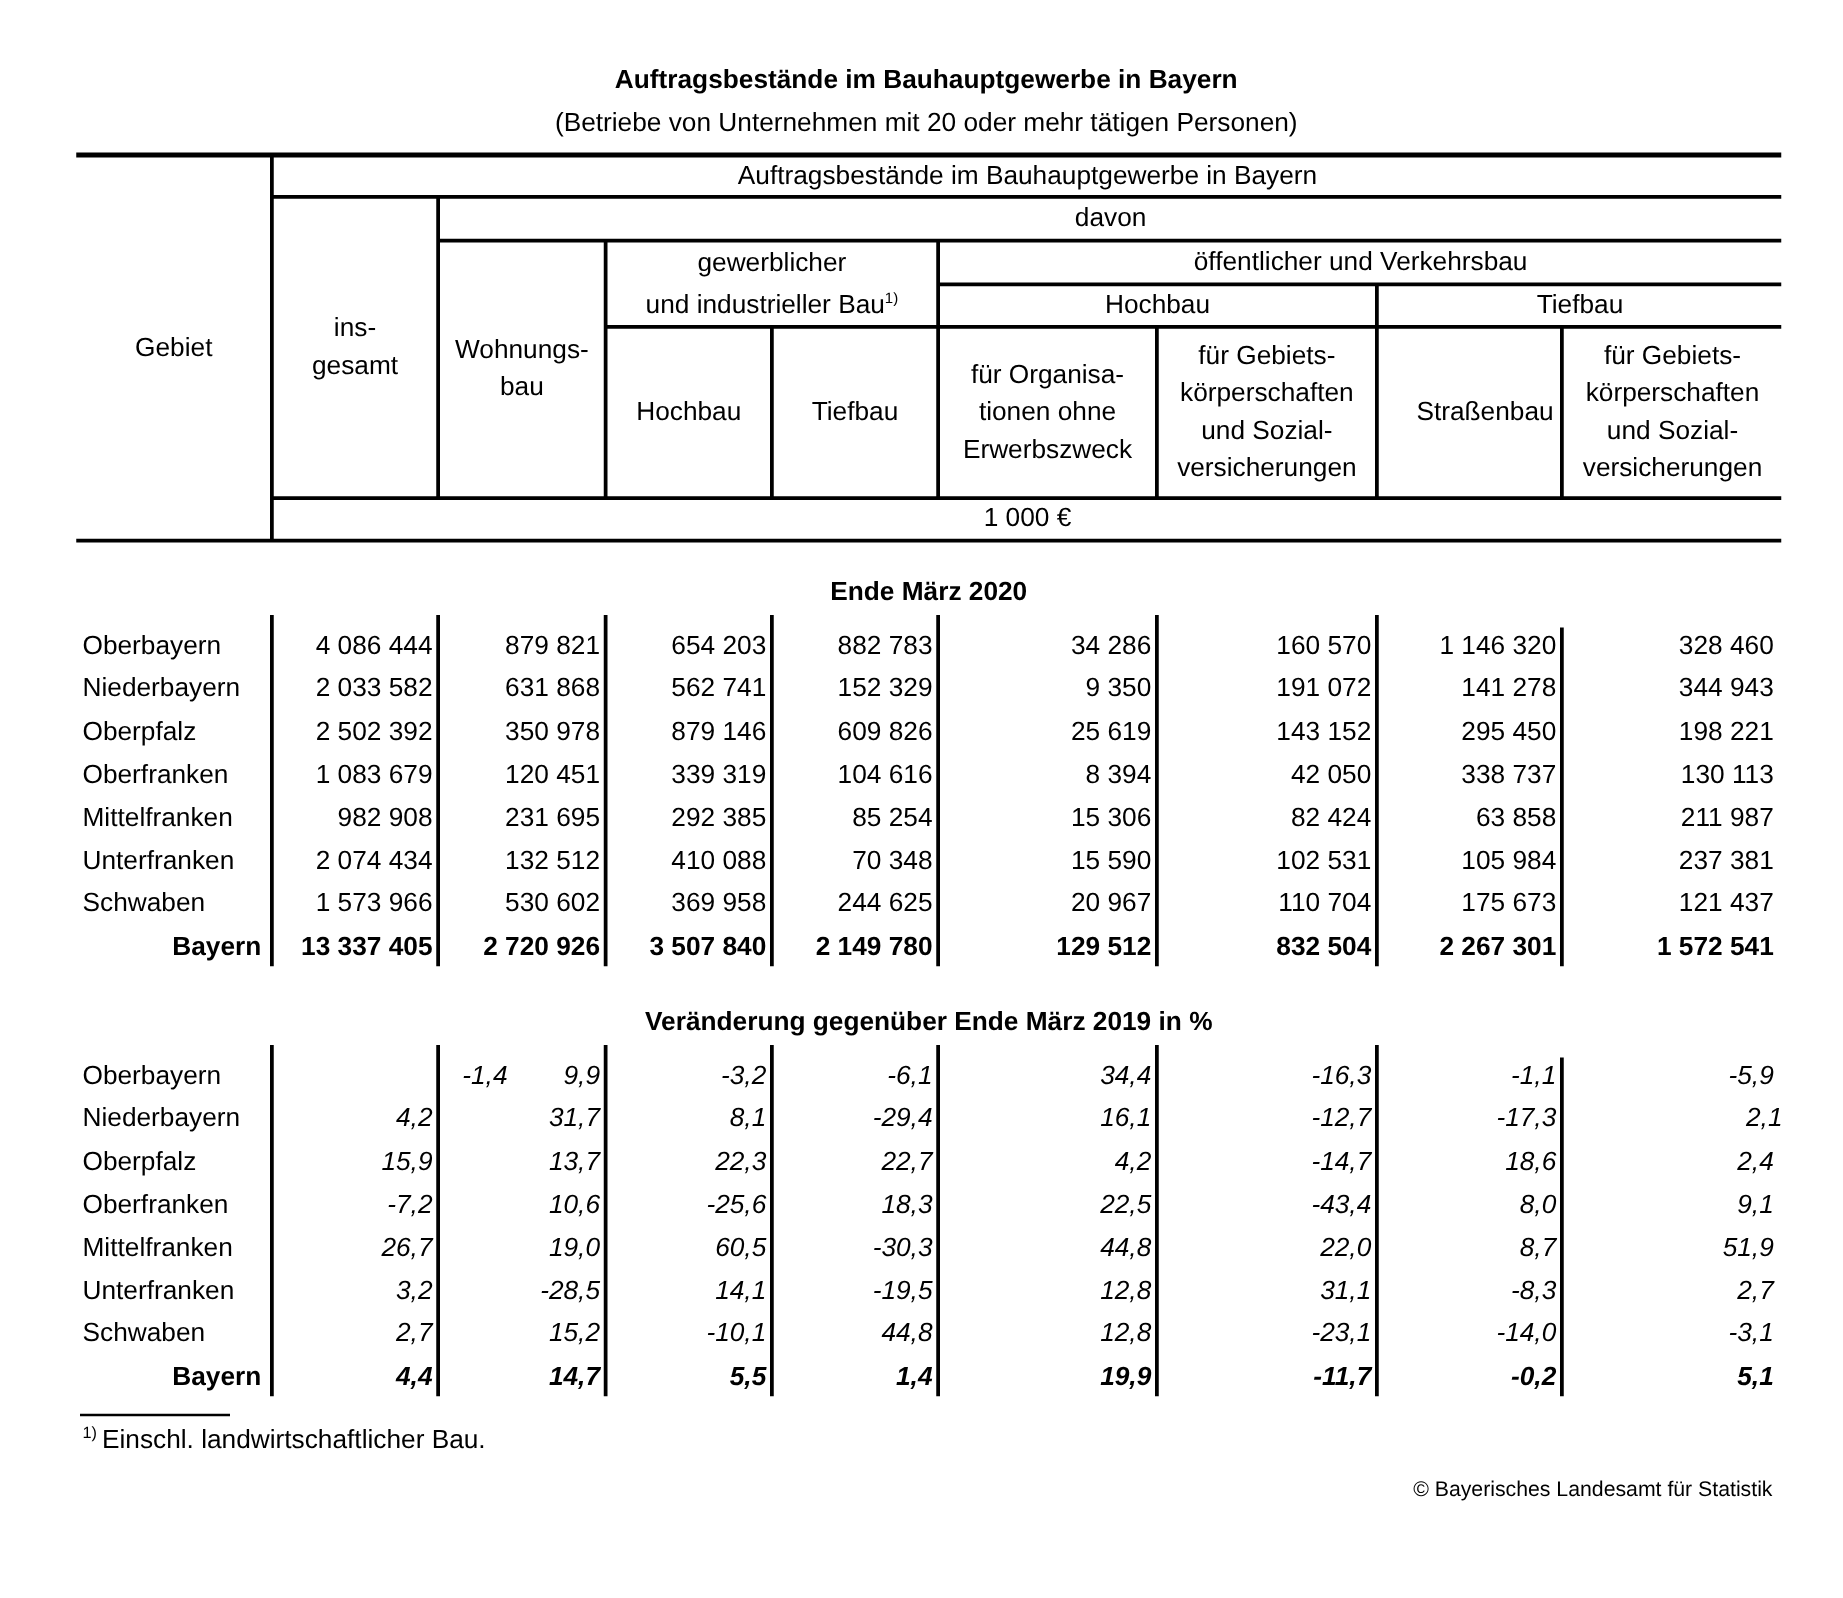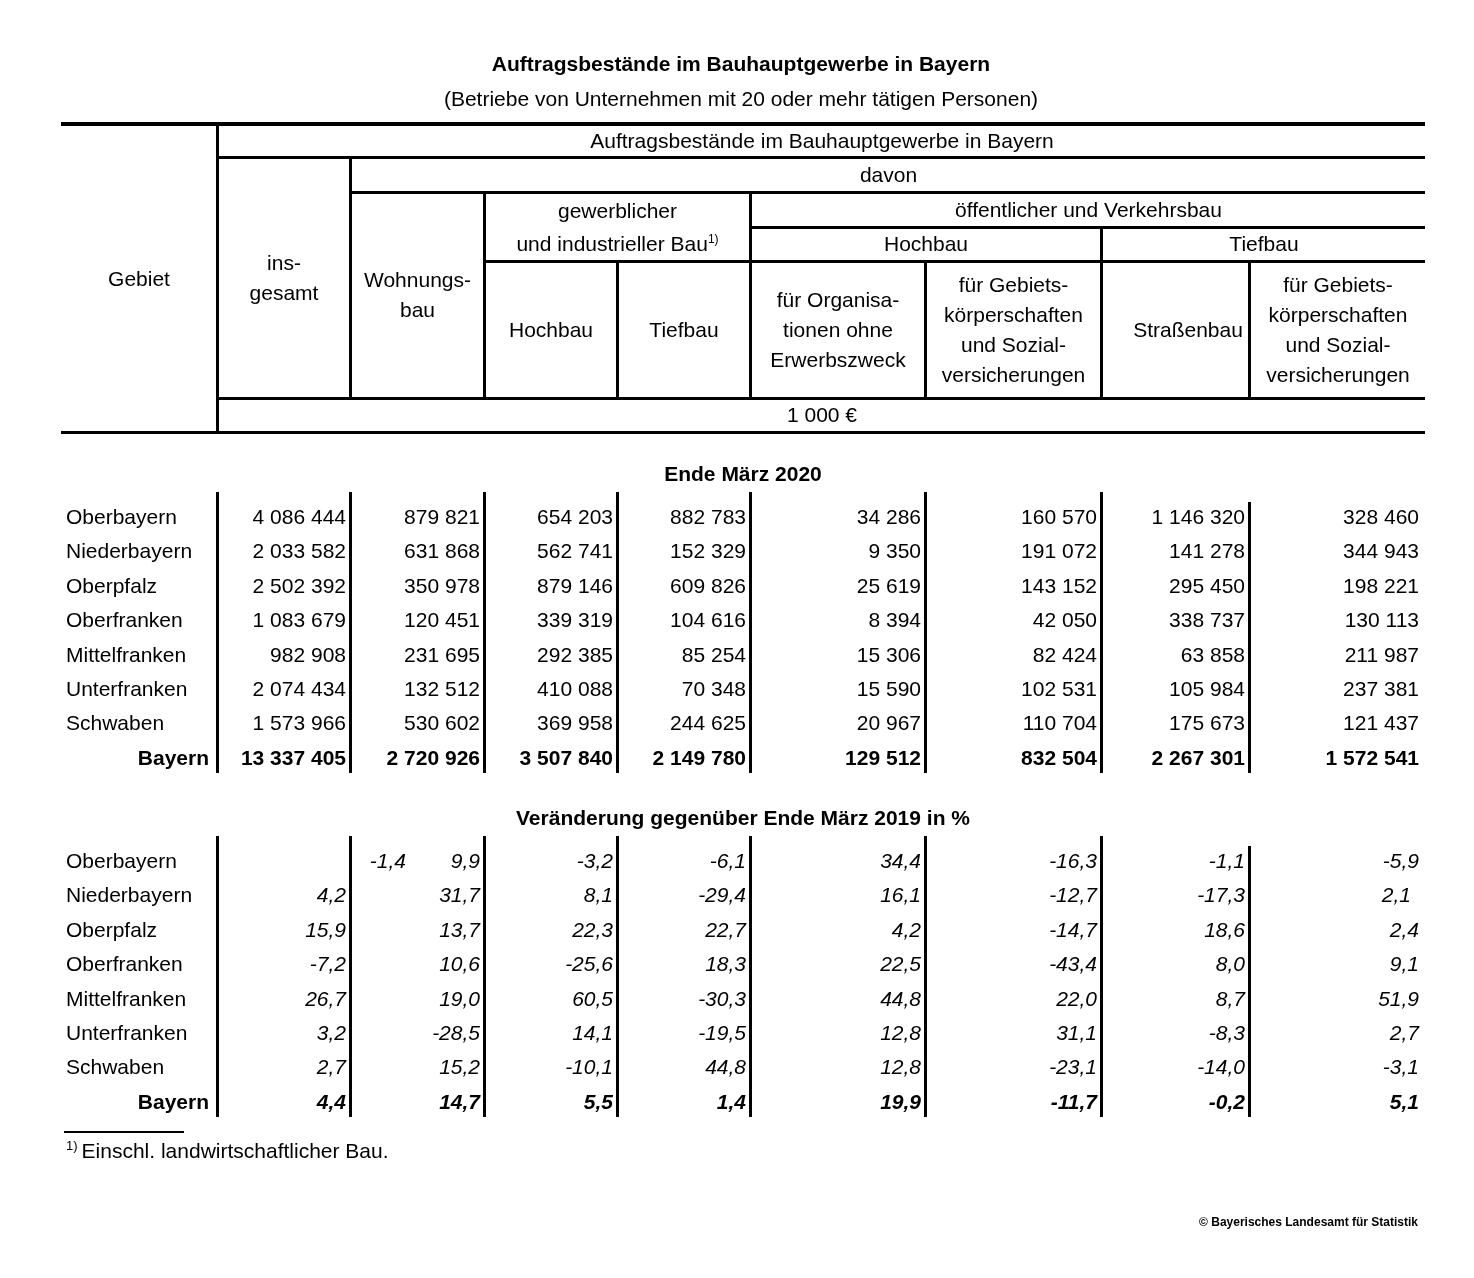--- a/index.html
+++ b/index.html
@@ -15,21 +15,21 @@
   .sup { font-size: 12px; vertical-align: super; line-height: 0; }
   .sect { position: absolute; left: 218px; width: 1050px; text-align: center; font-size: 21px; font-weight: bold; }
   .row { position: absolute; left: 0; height: 34px; width: 1474px; font-size: 21px; line-height: 34px; }
   .row .lbl { position: absolute; left: 66px; width: 143px; white-space: nowrap; }
   .row.total .lbl { text-align: right; font-weight: bold; }
   .row .v { position: absolute; text-align: right; white-space: nowrap; }
   .row.total .v { font-weight: bold; }
   .pct .v { font-style: italic; }
   .footnote { left: 66px; top: 1138px; font-size: 21px; }
   .footnote .fsup { font-size: 13px; vertical-align: super; margin-right: 4px; }
-  .copyright { right: 56px; top: 1215px; font-size: 12px; font-weight: bold; }
+  .copyright { right: 56px; top: 1182px; font-size: 17px; }
 </style>
 </head>
 <body>
 
 <div class="abs title">Auftragsbestände im Bauhauptgewerbe in Bayern</div>
 <div class="abs subtitle">(Betriebe von Unternehmen mit 20 oder mehr tätigen Personen)</div>
 
 <div>
   <div class="hl" style="left:61px;top:122px;width:1364px;height:4px;"></div>
   <div class="hl" style="left:217px;top:156px;width:1208px;height:3px;"></div>
@@ -199,21 +199,21 @@
     </div>
     <div class="row pct" style="top: 878.4px;">
       <span class="lbl">Niederbayern</span>
       <span class="v" style="right: 1128px;">4,2</span>
       <span class="v" style="right: 994px;">31,7</span>
       <span class="v" style="right: 861px;">8,1</span>
       <span class="v" style="right: 728px;">-29,4</span>
       <span class="v" style="right: 553px;">16,1</span>
       <span class="v" style="right: 377px;">-12,7</span>
       <span class="v" style="right: 229px;">-17,3</span>
-      <span class="v" style="right: 63px;">2,1</span>
+      <span class="v" style="right: 48px;">2,1</span>
     </div>
     <div class="row pct" style="top: 912.8px;">
       <span class="lbl">Oberpfalz</span>
       <span class="v" style="right: 1128px;">15,9</span>
       <span class="v" style="right: 994px;">13,7</span>
       <span class="v" style="right: 861px;">22,3</span>
       <span class="v" style="right: 728px;">22,7</span>
       <span class="v" style="right: 553px;">4,2</span>
       <span class="v" style="right: 377px;">-14,7</span>
       <span class="v" style="right: 229px;">18,6</span>

